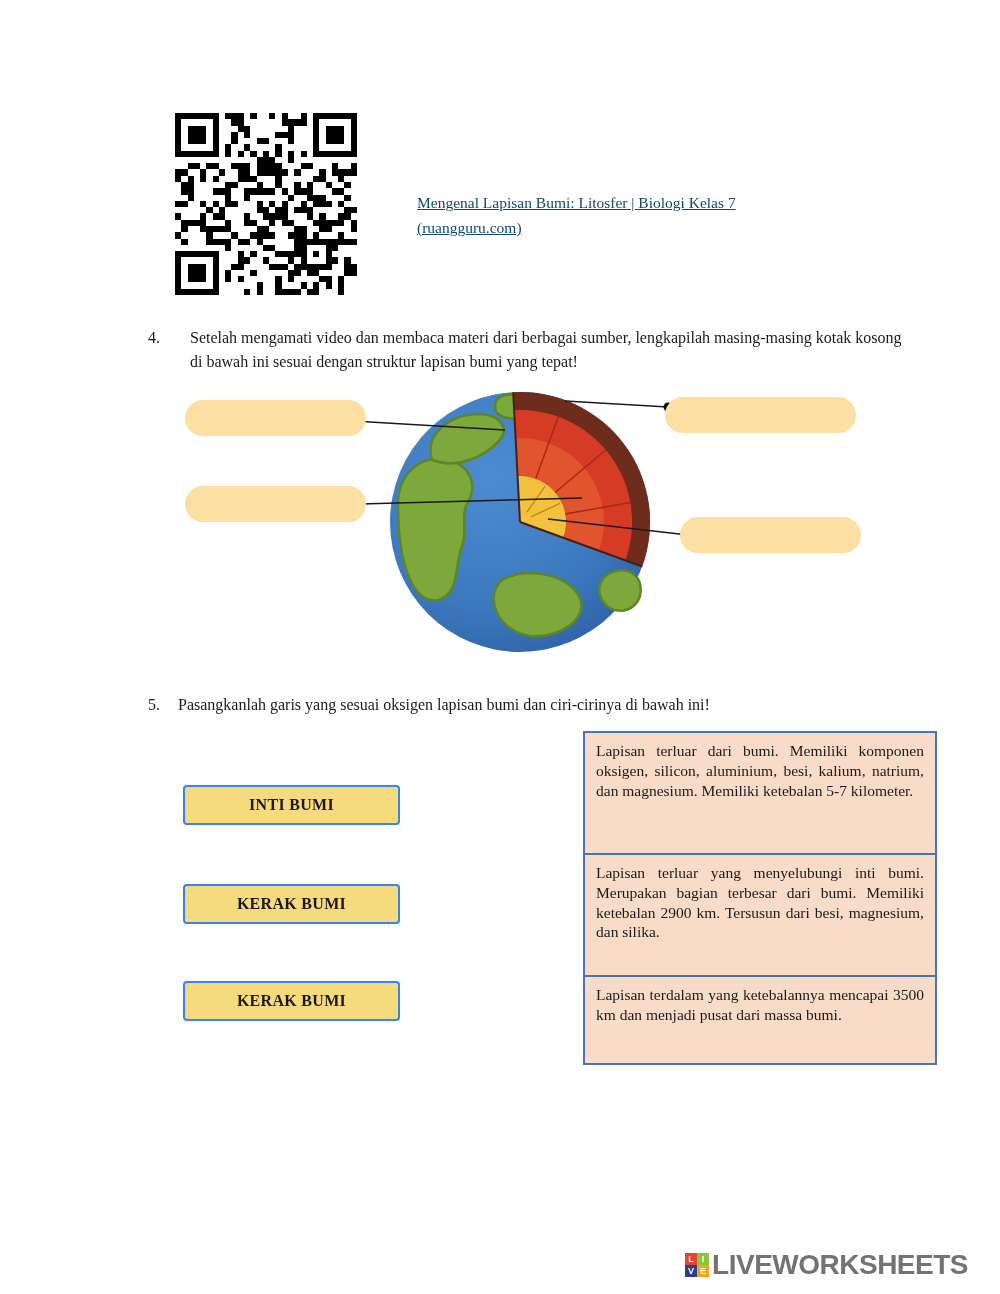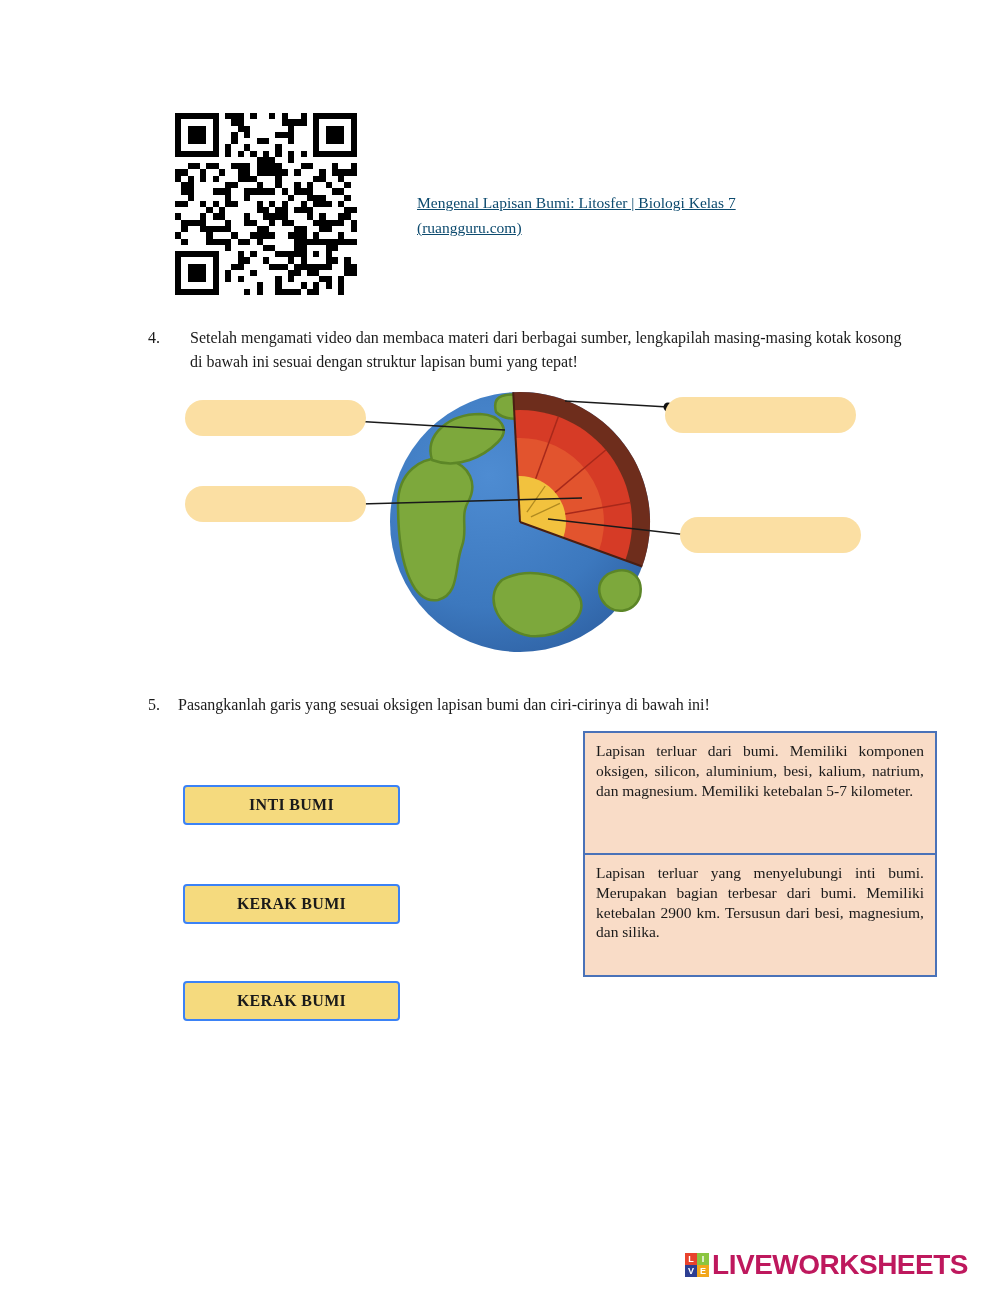--- a/index.html
+++ b/index.html
@@ -66,21 +66,21 @@
   }
   .brand-icon { width:24px; height:24px; display:grid; grid-template-columns:12px 12px; grid-template-rows:12px 12px; }
   .brand-icon span {
     display:flex; align-items:center; justify-content:center;
     color:#fff; font-family:"Liberation Sans", sans-serif; font-weight:bold; font-size:9px; line-height:1;
   }
   .sq-l { background:#E8432D; } .sq-i { background:#8BC540; }
   .sq-v { background:#2D3E92; } .sq-e { background:#F2A71B; }
   .brand-text {
     font-family:"Liberation Sans", sans-serif; font-weight:700; font-size:28px;
-    color:#be185d; letter-spacing:-0.5px;
+    color:#737373; letter-spacing:-0.5px;
   }
 </style>
 </head>
 <body>
 
 <div class="qr-wrap">
   <svg id="qr-svg" viewBox="0 0 29 29">
       <path d="M0 0h1v1h-1zM1 0h1v1h-1zM2 0h1v1h-1zM3 0h1v1h-1zM4 0h1v1h-1zM5 0h1v1h-1zM6 0h1v1h-1zM8 0h1v1h-1zM9 0h1v1h-1zM10 0h1v1h-1zM12 0h1v1h-1zM15 0h1v1h-1zM17 0h1v1h-1zM20 0h1v1h-1zM22 0h1v1h-1zM23 0h1v1h-1zM24 0h1v1h-1zM25 0h1v1h-1zM26 0h1v1h-1zM27 0h1v1h-1zM28 0h1v1h-1zM0 1h1v1h-1zM6 1h1v1h-1zM9 1h1v1h-1zM10 1h1v1h-1zM17 1h1v1h-1zM18 1h1v1h-1zM19 1h1v1h-1zM20 1h1v1h-1zM22 1h1v1h-1zM28 1h1v1h-1zM0 2h1v1h-1zM2 2h1v1h-1zM3 2h1v1h-1zM4 2h1v1h-1zM6 2h1v1h-1zM10 2h1v1h-1zM11 2h1v1h-1zM18 2h1v1h-1zM22 2h1v1h-1zM24 2h1v1h-1zM25 2h1v1h-1zM26 2h1v1h-1zM28 2h1v1h-1zM0 3h1v1h-1zM2 3h1v1h-1zM3 3h1v1h-1zM4 3h1v1h-1zM6 3h1v1h-1zM9 3h1v1h-1zM11 3h1v1h-1zM16 3h1v1h-1zM17 3h1v1h-1zM18 3h1v1h-1zM22 3h1v1h-1zM24 3h1v1h-1zM25 3h1v1h-1zM26 3h1v1h-1zM28 3h1v1h-1zM0 4h1v1h-1zM2 4h1v1h-1zM3 4h1v1h-1zM4 4h1v1h-1zM6 4h1v1h-1zM9 4h1v1h-1zM13 4h1v1h-1zM14 4h1v1h-1zM18 4h1v1h-1zM22 4h1v1h-1zM24 4h1v1h-1zM25 4h1v1h-1zM26 4h1v1h-1zM28 4h1v1h-1zM0 5h1v1h-1zM6 5h1v1h-1zM8 5h1v1h-1zM11 5h1v1h-1zM16 5h1v1h-1zM22 5h1v1h-1zM28 5h1v1h-1zM0 6h1v1h-1zM1 6h1v1h-1zM2 6h1v1h-1zM3 6h1v1h-1zM4 6h1v1h-1zM5 6h1v1h-1zM6 6h1v1h-1zM8 6h1v1h-1zM10 6h1v1h-1zM12 6h1v1h-1zM14 6h1v1h-1zM16 6h1v1h-1zM18 6h1v1h-1zM20 6h1v1h-1zM22 6h1v1h-1zM23 6h1v1h-1zM24 6h1v1h-1zM25 6h1v1h-1zM26 6h1v1h-1zM27 6h1v1h-1zM28 6h1v1h-1zM13 7h1v1h-1zM14 7h1v1h-1zM15 7h1v1h-1zM18 7h1v1h-1zM2 8h1v1h-1zM3 8h1v1h-1zM5 8h1v1h-1zM6 8h1v1h-1zM9 8h1v1h-1zM10 8h1v1h-1zM11 8h1v1h-1zM13 8h1v1h-1zM14 8h1v1h-1zM15 8h1v1h-1zM16 8h1v1h-1zM20 8h1v1h-1zM21 8h1v1h-1zM25 8h1v1h-1zM28 8h1v1h-1zM0 9h1v1h-1zM1 9h1v1h-1zM4 9h1v1h-1zM7 9h1v1h-1zM10 9h1v1h-1zM11 9h1v1h-1zM13 9h1v1h-1zM14 9h1v1h-1zM15 9h1v1h-1zM16 9h1v1h-1zM17 9h1v1h-1zM19 9h1v1h-1zM23 9h1v1h-1zM25 9h1v1h-1zM26 9h1v1h-1zM27 9h1v1h-1zM28 9h1v1h-1zM0 10h1v1h-1zM2 10h1v1h-1zM4 10h1v1h-1zM6 10h1v1h-1zM10 10h1v1h-1zM11 10h1v1h-1zM12 10h1v1h-1zM16 10h1v1h-1zM22 10h1v1h-1zM23 10h1v1h-1zM26 10h1v1h-1zM1 11h1v1h-1zM2 11h1v1h-1zM8 11h1v1h-1zM9 11h1v1h-1zM13 11h1v1h-1zM16 11h1v1h-1zM19 11h1v1h-1zM21 11h1v1h-1zM24 11h1v1h-1zM27 11h1v1h-1zM1 12h1v1h-1zM2 12h1v1h-1zM6 12h1v1h-1zM7 12h1v1h-1zM8 12h1v1h-1zM11 12h1v1h-1zM12 12h1v1h-1zM13 12h1v1h-1zM14 12h1v1h-1zM15 12h1v1h-1zM17 12h1v1h-1zM19 12h1v1h-1zM20 12h1v1h-1zM21 12h1v1h-1zM25 12h1v1h-1zM26 12h1v1h-1zM2 13h1v1h-1zM8 13h1v1h-1zM11 13h1v1h-1zM18 13h1v1h-1zM21 13h1v1h-1zM22 13h1v1h-1zM23 13h1v1h-1zM27 13h1v1h-1zM0 14h1v1h-1zM1 14h1v1h-1zM4 14h1v1h-1zM6 14h1v1h-1zM8 14h1v1h-1zM9 14h1v1h-1zM13 14h1v1h-1zM15 14h1v1h-1zM17 14h1v1h-1zM20 14h1v1h-1zM22 14h1v1h-1zM23 14h1v1h-1zM24 14h1v1h-1zM26 14h1v1h-1zM5 15h1v1h-1zM7 15h1v1h-1zM13 15h1v1h-1zM14 15h1v1h-1zM16 15h1v1h-1zM17 15h1v1h-1zM19 15h1v1h-1zM20 15h1v1h-1zM21 15h1v1h-1zM27 15h1v1h-1zM28 15h1v1h-1zM0 16h1v1h-1zM4 16h1v1h-1zM6 16h1v1h-1zM7 16h1v1h-1zM11 16h1v1h-1zM14 16h1v1h-1zM15 16h1v1h-1zM16 16h1v1h-1zM17 16h1v1h-1zM21 16h1v1h-1zM23 16h1v1h-1zM26 16h1v1h-1zM27 16h1v1h-1zM1 17h1v1h-1zM2 17h1v1h-1zM3 17h1v1h-1zM4 17h1v1h-1zM8 17h1v1h-1zM11 17h1v1h-1zM12 17h1v1h-1zM15 17h1v1h-1zM17 17h1v1h-1zM18 17h1v1h-1zM22 17h1v1h-1zM23 17h1v1h-1zM24 17h1v1h-1zM25 17h1v1h-1zM26 17h1v1h-1zM28 17h1v1h-1zM1 18h1v1h-1zM4 18h1v1h-1zM5 18h1v1h-1zM6 18h1v1h-1zM7 18h1v1h-1zM8 18h1v1h-1zM13 18h1v1h-1zM14 18h1v1h-1zM19 18h1v1h-1zM20 18h1v1h-1zM23 18h1v1h-1zM24 18h1v1h-1zM28 18h1v1h-1zM0 19h1v1h-1zM5 19h1v1h-1zM9 19h1v1h-1zM12 19h1v1h-1zM13 19h1v1h-1zM14 19h1v1h-1zM15 19h1v1h-1zM18 19h1v1h-1zM19 19h1v1h-1zM20 19h1v1h-1zM22 19h1v1h-1zM26 19h1v1h-1zM1 20h1v1h-1zM5 20h1v1h-1zM6 20h1v1h-1zM7 20h1v1h-1zM8 20h1v1h-1zM10 20h1v1h-1zM11 20h1v1h-1zM13 20h1v1h-1zM19 20h1v1h-1zM20 20h1v1h-1zM21 20h1v1h-1zM22 20h1v1h-1zM23 20h1v1h-1zM24 20h1v1h-1zM25 20h1v1h-1zM26 20h1v1h-1zM27 20h1v1h-1zM28 20h1v1h-1zM8 21h1v1h-1zM14 21h1v1h-1zM15 21h1v1h-1zM19 21h1v1h-1zM20 21h1v1h-1zM24 21h1v1h-1zM25 21h1v1h-1zM0 22h1v1h-1zM1 22h1v1h-1zM2 22h1v1h-1zM3 22h1v1h-1zM4 22h1v1h-1zM5 22h1v1h-1zM6 22h1v1h-1zM10 22h1v1h-1zM12 22h1v1h-1zM16 22h1v1h-1zM17 22h1v1h-1zM18 22h1v1h-1zM19 22h1v1h-1zM20 22h1v1h-1zM22 22h1v1h-1zM24 22h1v1h-1zM0 23h1v1h-1zM6 23h1v1h-1zM10 23h1v1h-1zM11 23h1v1h-1zM14 23h1v1h-1zM18 23h1v1h-1zM20 23h1v1h-1zM24 23h1v1h-1zM25 23h1v1h-1zM27 23h1v1h-1zM0 24h1v1h-1zM2 24h1v1h-1zM3 24h1v1h-1zM4 24h1v1h-1zM6 24h1v1h-1zM9 24h1v1h-1zM10 24h1v1h-1zM15 24h1v1h-1zM16 24h1v1h-1zM17 24h1v1h-1zM19 24h1v1h-1zM20 24h1v1h-1zM21 24h1v1h-1zM22 24h1v1h-1zM23 24h1v1h-1zM24 24h1v1h-1zM27 24h1v1h-1zM28 24h1v1h-1zM0 25h1v1h-1zM2 25h1v1h-1zM3 25h1v1h-1zM4 25h1v1h-1zM6 25h1v1h-1zM8 25h1v1h-1zM12 25h1v1h-1zM18 25h1v1h-1zM19 25h1v1h-1zM21 25h1v1h-1zM22 25h1v1h-1zM27 25h1v1h-1zM28 25h1v1h-1zM0 26h1v1h-1zM2 26h1v1h-1zM3 26h1v1h-1zM4 26h1v1h-1zM6 26h1v1h-1zM8 26h1v1h-1zM10 26h1v1h-1zM16 26h1v1h-1zM18 26h1v1h-1zM23 26h1v1h-1zM24 26h1v1h-1zM26 26h1v1h-1zM0 27h1v1h-1zM6 27h1v1h-1zM13 27h1v1h-1zM16 27h1v1h-1zM20 27h1v1h-1zM22 27h1v1h-1zM24 27h1v1h-1zM26 27h1v1h-1zM0 28h1v1h-1zM1 28h1v1h-1zM2 28h1v1h-1zM3 28h1v1h-1zM4 28h1v1h-1zM5 28h1v1h-1zM6 28h1v1h-1zM11 28h1v1h-1zM13 28h1v1h-1zM16 28h1v1h-1zM17 28h1v1h-1zM18 28h1v1h-1zM19 28h1v1h-1zM21 28h1v1h-1zM22 28h1v1h-1zM26 28h1v1h-1z" fill="#000"></path>
     </svg>
 </div>
@@ -163,20 +163,21 @@
   <div class="q-text">Pasangkanlah garis yang sesuai oksigen lapisan bumi dan ciri-cirinya di bawah ini!</div>
 </div>
 
 <div class="layer-box" id="layer-inti">INTI BUMI</div>
 <div class="layer-box" id="layer-mantel">KERAK BUMI</div>
 <div class="layer-box" id="layer-kerak">KERAK BUMI</div>
 
 <div class="desc-box">
   <div class="desc-cell" id="desc-0">Lapisan terluar dari bumi. Memiliki komponen oksigen, silicon, aluminium, besi, kalium, natrium, dan magnesium. Memiliki ketebalan 5-7 kilometer.</div>
   <div class="desc-cell" id="desc-1">Lapisan terluar yang menyelubungi inti bumi. Merupakan bagian terbesar dari bumi. Memiliki ketebalan 2900 km. Tersusun dari besi, magnesium, dan silika.</div>
+  <div class="desc-cell" id="desc-2">Lapisan terdalam yang ketebalannya mencapai 3500 km dan menjadi pusat dari massa bumi.</div>
 </div>
 
 <div class="footer">
   <div class="brand-icon">
     <span class="sq-l">L</span>
     <span class="sq-i">I</span>
     <span class="sq-v">V</span>
     <span class="sq-e">E</span>
   </div>
   <div class="brand-text">LIVEWORKSHEETS</div>

